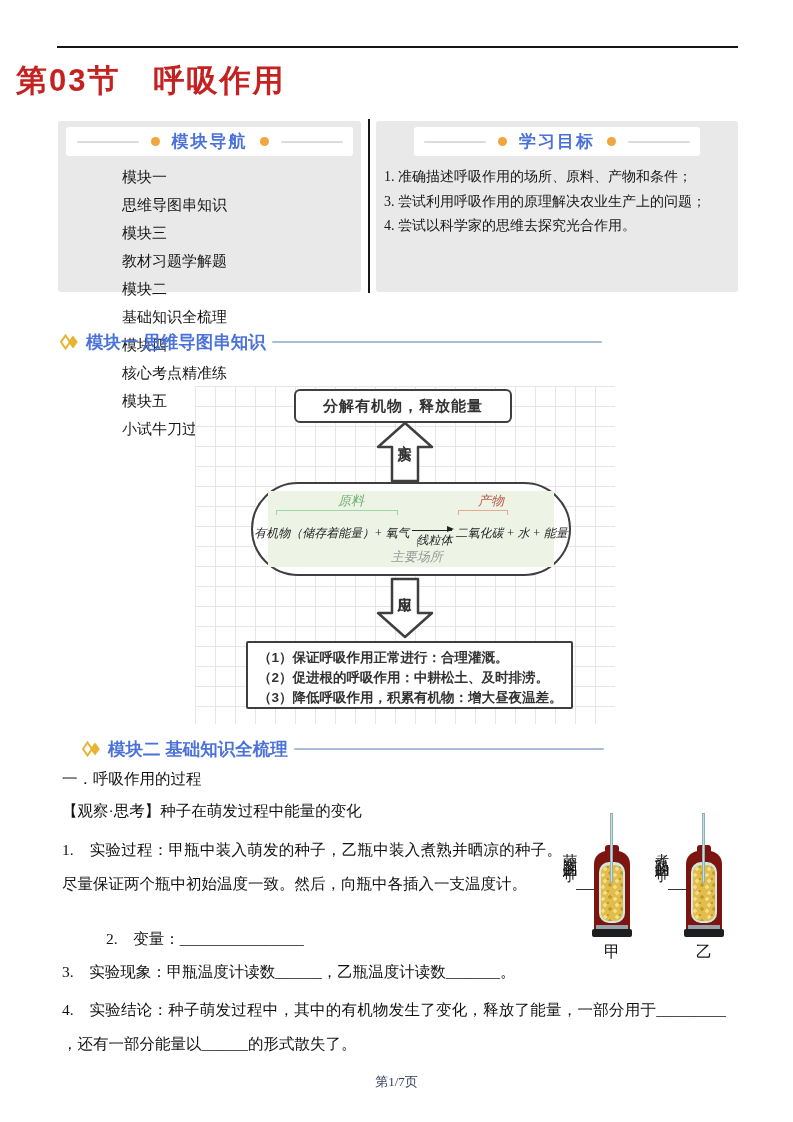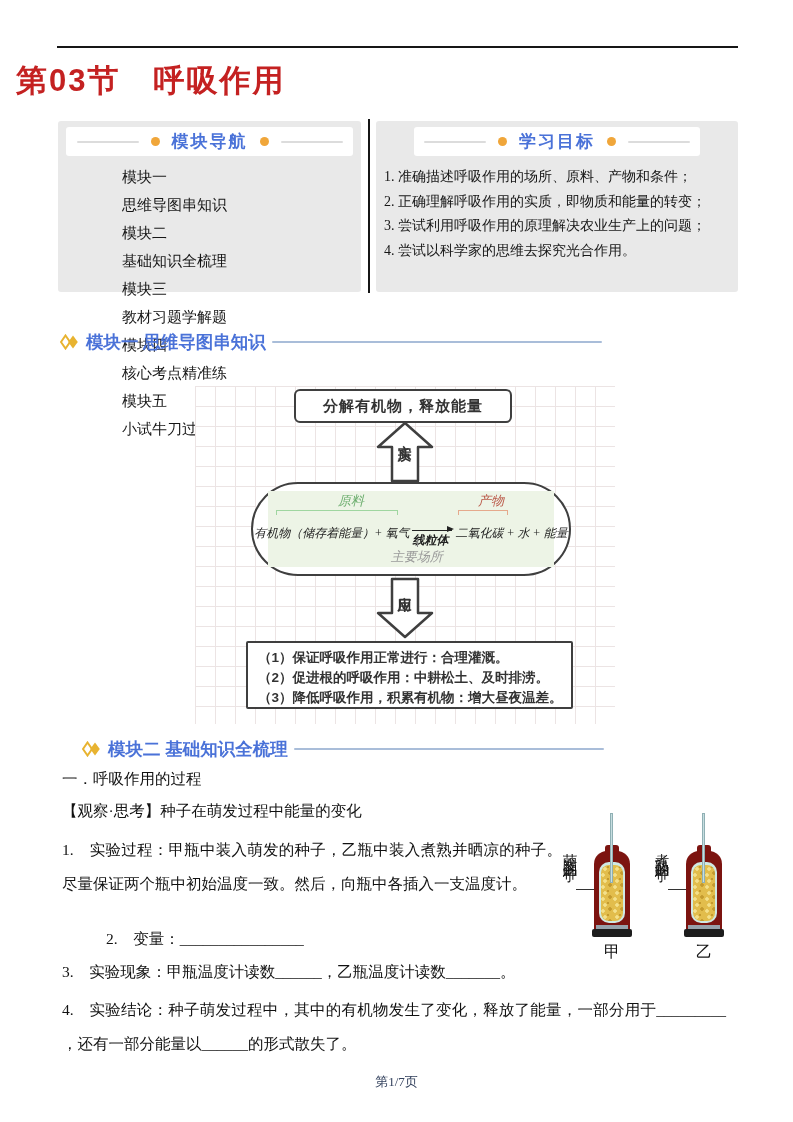--- a/index.html
+++ b/index.html
@@ -69,21 +69,21 @@
   .rx-label { position:absolute; font-style:italic; font-size:13px; top:1px; text-align:center; }
   .rx-label-materials { left:28px; width:110px; color:#6cae6e; }
   .rx-label-products { left:196px; width:54px; color:#bb5a4a; }
   .rx-bracket { position:absolute; top:19px; height:5px; border-top:1.5px solid; }
   .rx-bracket { border-left:1.5px solid; border-right:1.5px solid; }
   .bracket-materials { left:8px; width:122px; border-color:#9fd6a0; }
   .bracket-products { left:190px; width:50px; border-color:#e5a98c; }
   .rx-formula { position:absolute; left:2px; right:2px; top:26px; height:32px;
     display:flex; align-items:center; justify-content:center; gap:3px;
     font-style:italic; font-size:12px; color:#222; white-space:nowrap; }
-  .rx-arrow-block { display:flex; flex-direction:column; align-items:flex-start; margin-top:12px;font-weight:bold; }
+  .rx-arrow-block { display:flex; flex-direction:column; align-items:flex-end; margin-top:12px; }
   .rx-arrow-line { position:relative; width:40px; height:0; border-top:1.5px solid #222; }
   .rx-arrow-line::after { content:""; position:absolute; right:-2px; top:-4.5px;
     border-left:7px solid #222; border-top:3.5px solid transparent; border-bottom:3.5px solid transparent; }
   .rx-site { font-size:12px; font-style:italic; margin-top:1px; color:#222; }
   .rx-tick { position:absolute; left:52%; top:48px; width:1px; height:8px; background:#8a8a8a; }
   .rx-caption { position:absolute; left:52%; transform:translateX(-50%); top:57px;
     font-style:italic; font-size:13px; color:#9a9a9a; white-space:nowrap; }
 
   .mm-apply { left:51px; top:255px; width:327px; height:68px; border-radius:2px;
     padding:5px 0 0 10px; }
@@ -152,26 +152,26 @@
       <span class="strip-title">模块导航</span>
       <span class="strip-dot"></span>
       <span class="strip-line"></span>
     </div>
     <div class="nav-items">
       <div class="nav-row">
         <span class="mod-no">模块一</span>
         <span>思维导图串知识</span>
       </div>
       <div class="nav-row">
+        <span class="mod-no">模块三</span>
+        <span>教材习题学解题</span>
+      </div>
+      <div class="nav-row">
         <span class="mod-no">模块二</span>
         <span>基础知识全梳理</span>
-      </div>
-      <div class="nav-row">
-        <span class="mod-no">模块三</span>
-        <span>教材习题学解题</span>
       </div>
       <div class="nav-row">
         <span class="mod-no">模块四</span>
         <span>核心考点精准练</span>
       </div>
       <div class="nav-row">
         <span class="mod-no">模块五</span>
         <span>小试牛刀过关测</span>
       </div>
     </div>
@@ -182,21 +182,20 @@
   <div class="info-box obj-box">
     <div class="strip">
       <span class="strip-line"></span>
       <span class="strip-dot"></span>
       <span class="strip-title">学习目标</span>
       <span class="strip-dot"></span>
       <span class="strip-line"></span>
     </div>
     <div class="obj-items">
       <div class="obj-row">1. 准确描述呼吸作用的场所、原料、产物和条件；</div>
-      <div class="obj-row">2. 正确理解呼吸作用的实质，即物质和能量的转变；</div>
       <div class="obj-row">3. 尝试利用呼吸作用的原理解决农业生产上的问题；</div>
       <div class="obj-row">4. 尝试以科学家的思维去探究光合作用。</div>
     </div>
   </div>
 
   <div class="section-header sec1">
     <svg width="20" height="16" viewBox="0 0 20 16">
       <path d="M5.5 1.5 L10 8 L5.5 14.5 L1 8 Z" fill="none" stroke="#e8b330" stroke-width="2"></path>
       <path d="M13 1.5 L17.8 8 L13 14.5 L8.2 8 Z" fill="#e8b330"></path>
     </svg>

